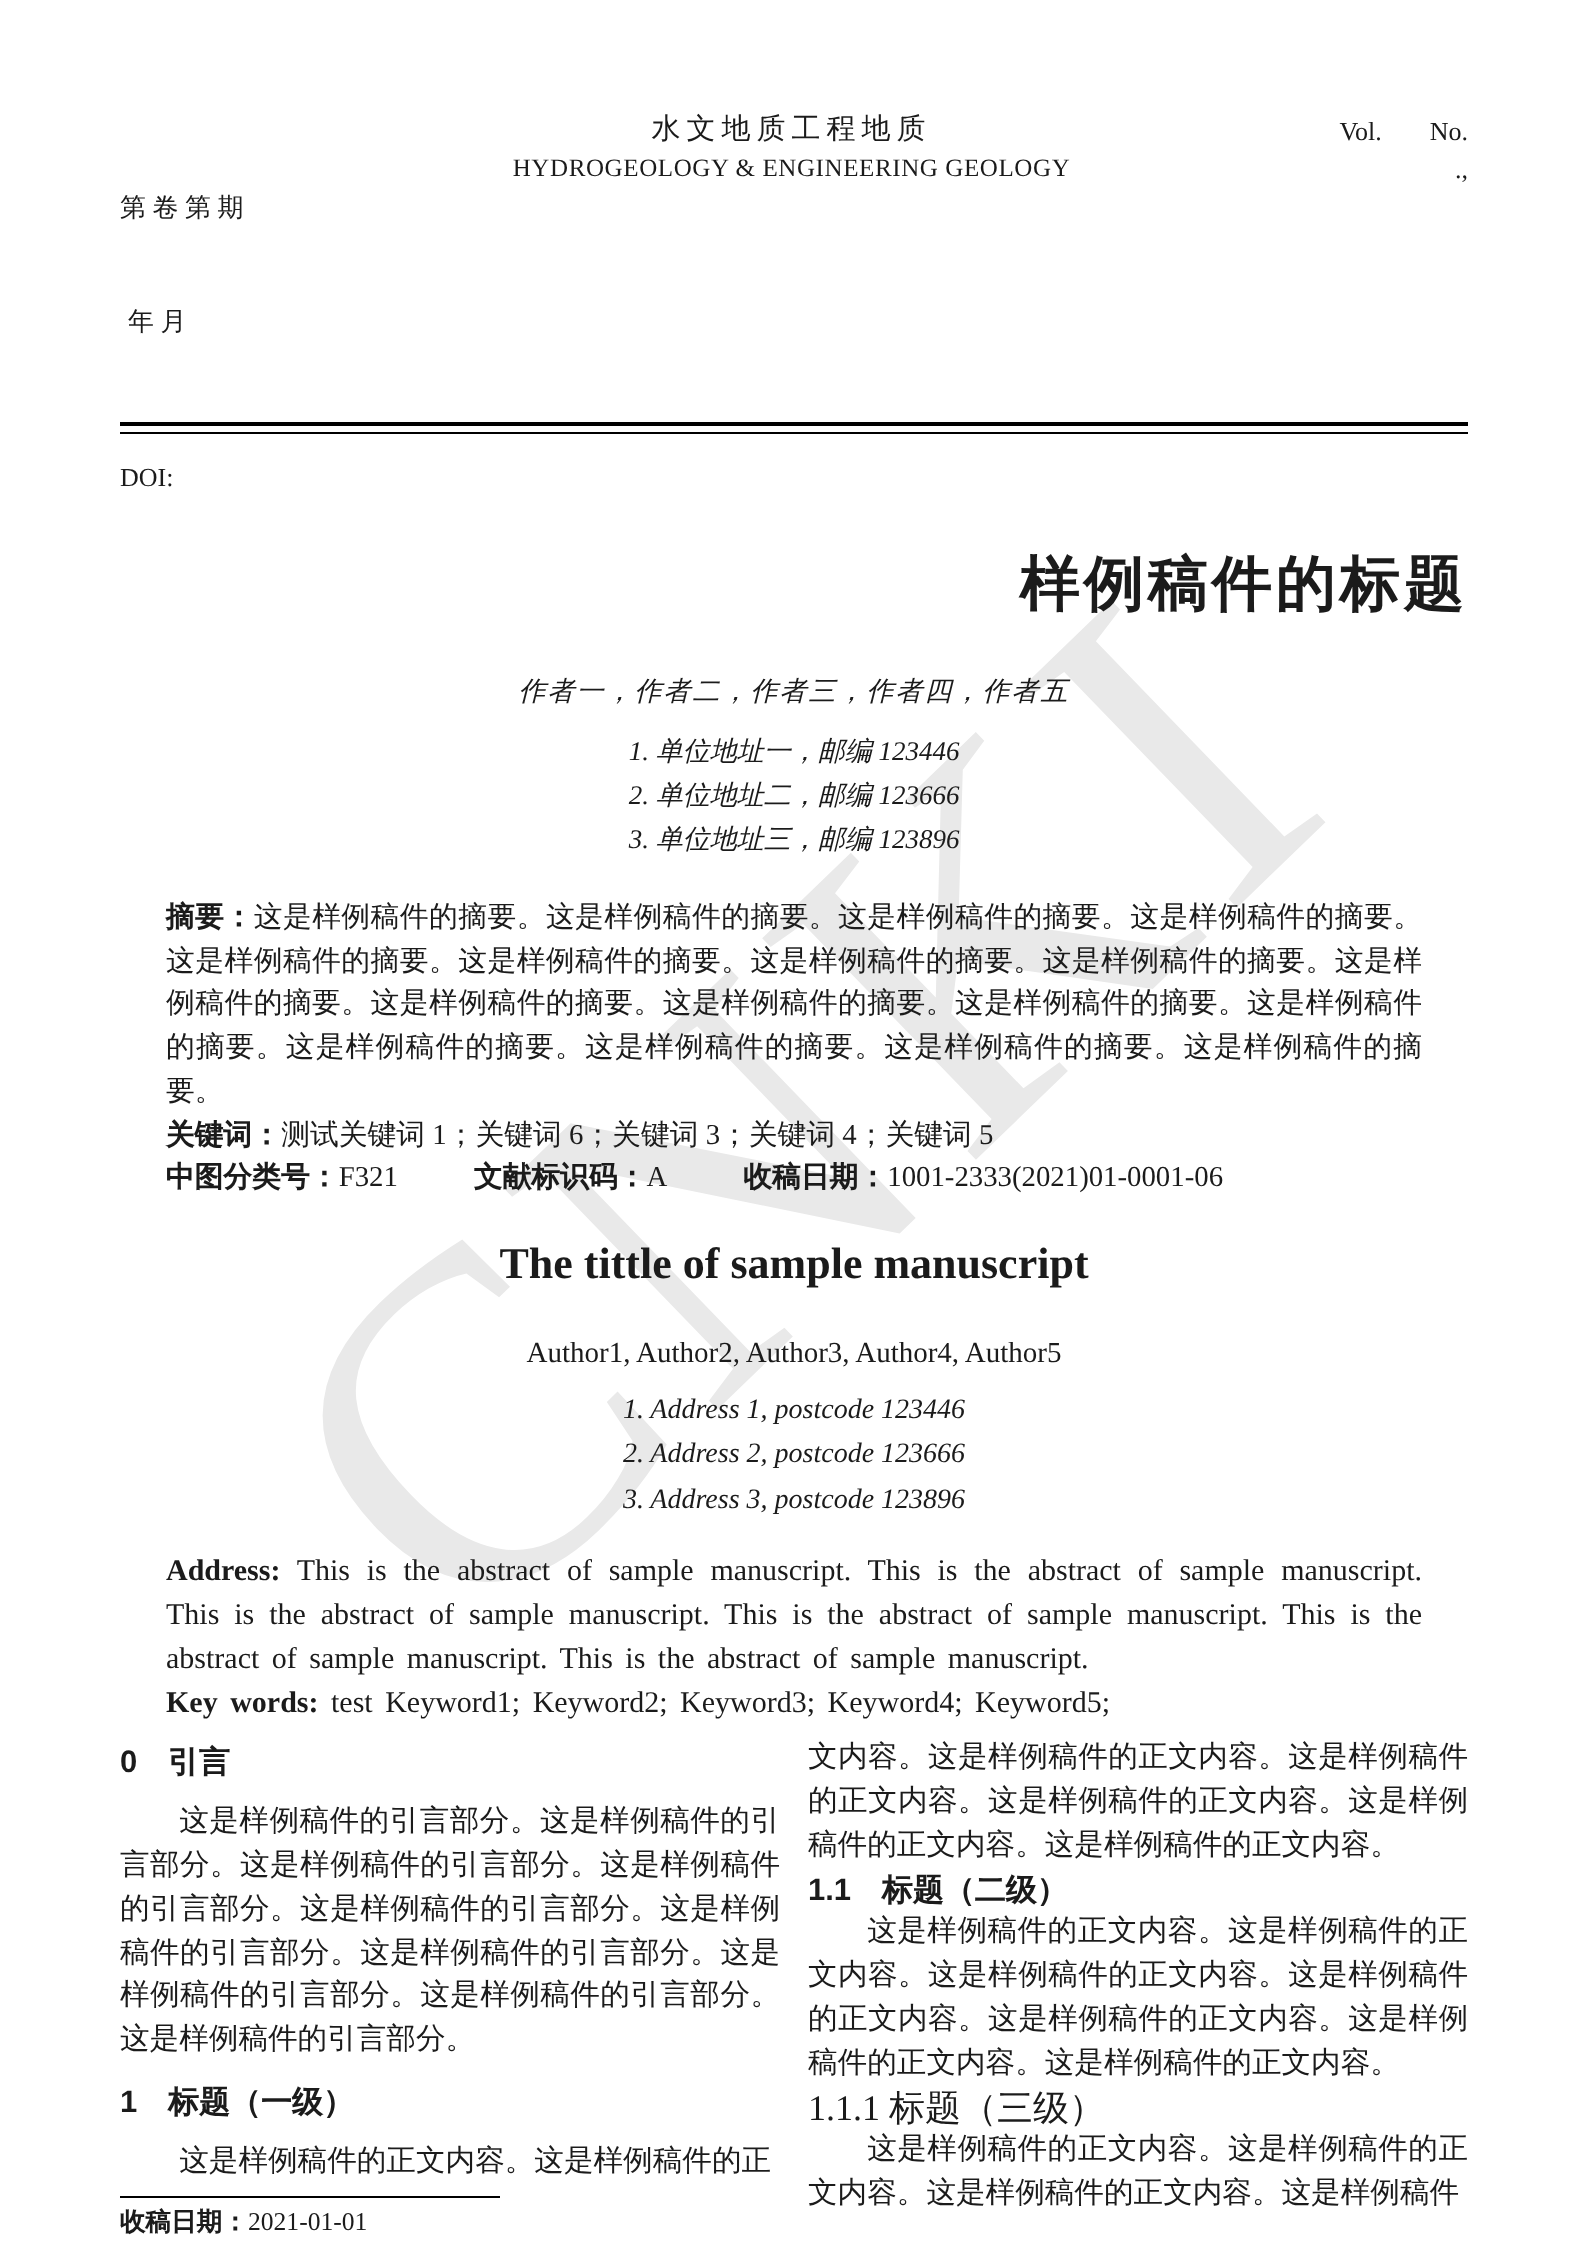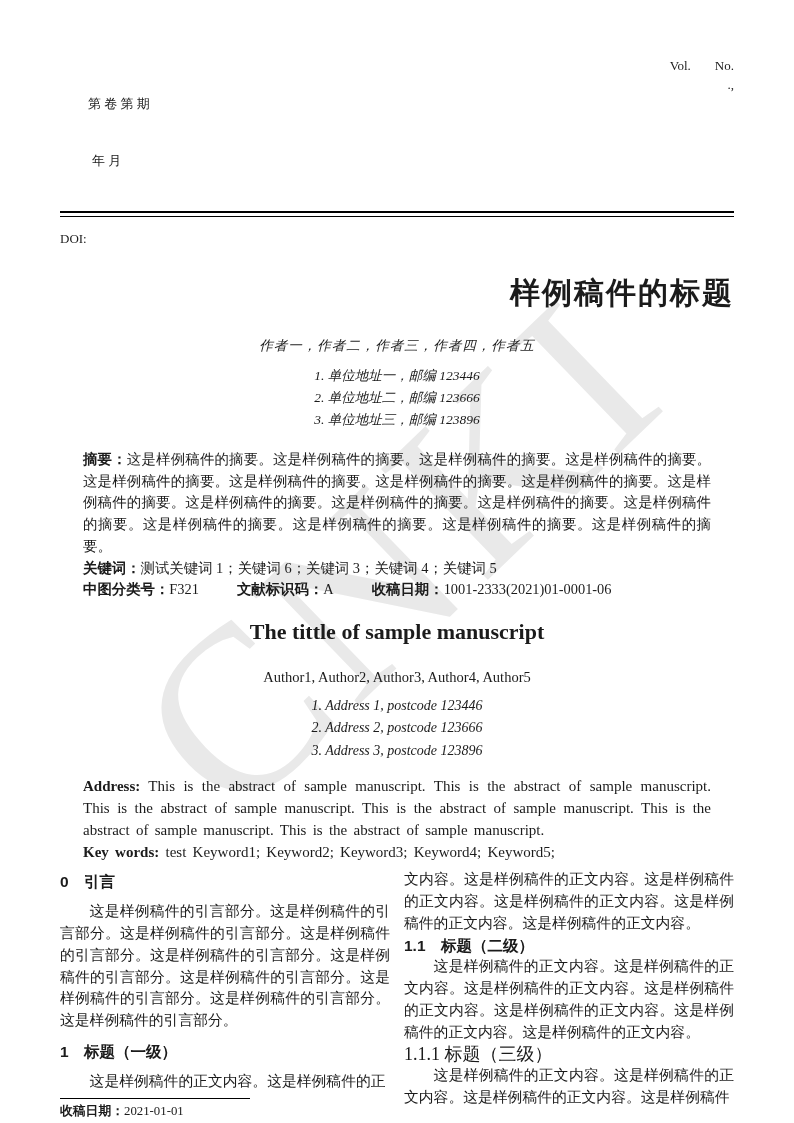--- a/index.html
+++ b/index.html
@@ -11,21 +11,21 @@
   .watermark{
     position:absolute; left:400px; top:555px; z-index:0;
     transform:translate(-50%,-50%) rotate(-44deg);
     font-family:"Liberation Serif","DejaVu Serif",serif;
     font-size:235px; letter-spacing:10px; color:#e9e9e9; white-space:nowrap;
   }
   .content{position:relative; z-index:1; padding:56px 60px 0 60px;}
 
   
   .jh{display:flex; justify-content:space-between; font-size:13px; line-height:19px;}
-  .jh-left{white-space:pre;margin-left:28px;}
+  .jh-left{white-space:pre;}
   .jh-left2{padding-left:4px;}
   .jh-center{text-align:center; flex:1;}
   .jh-cn{font-size:14.5px; letter-spacing:3px;}
   .jh-en{font-size:12.5px; letter-spacing:0.3px;}
   .jh-right{text-align:right; white-space:nowrap;}
   .jh-gap{display:inline-block; width:24px;}
   .double-rule{margin-top:3px; height:3px; border-top:2px solid #000; border-bottom:1px solid #000;}
   .doi{margin-top:13px; font-size:13px; line-height:17px;}
 
   
@@ -72,20 +72,24 @@
 
 <div class="page">
   <div class="watermark">CNKI</div>
 
   <div class="content">
 
     <div class="jh">
       <div class="jh-left">
         <div>第 卷 第 期</div>
         <div class="jh-left2">年 月</div>
+      </div>
+      <div class="jh-center">
+        <div class="jh-cn">水文地质工程地质</div>
+        <div class="jh-en">HYDROGEOLOGY &amp; ENGINEERING GEOLOGY</div>
       </div>
       <div class="jh-right">
         <div><span>Vol.</span><span class="jh-gap"></span><span>No.</span></div>
         <div>.,</div>
       </div>
     </div>
     <div class="double-rule"></div>
 
     <div class="doi">DOI:</div>
 

